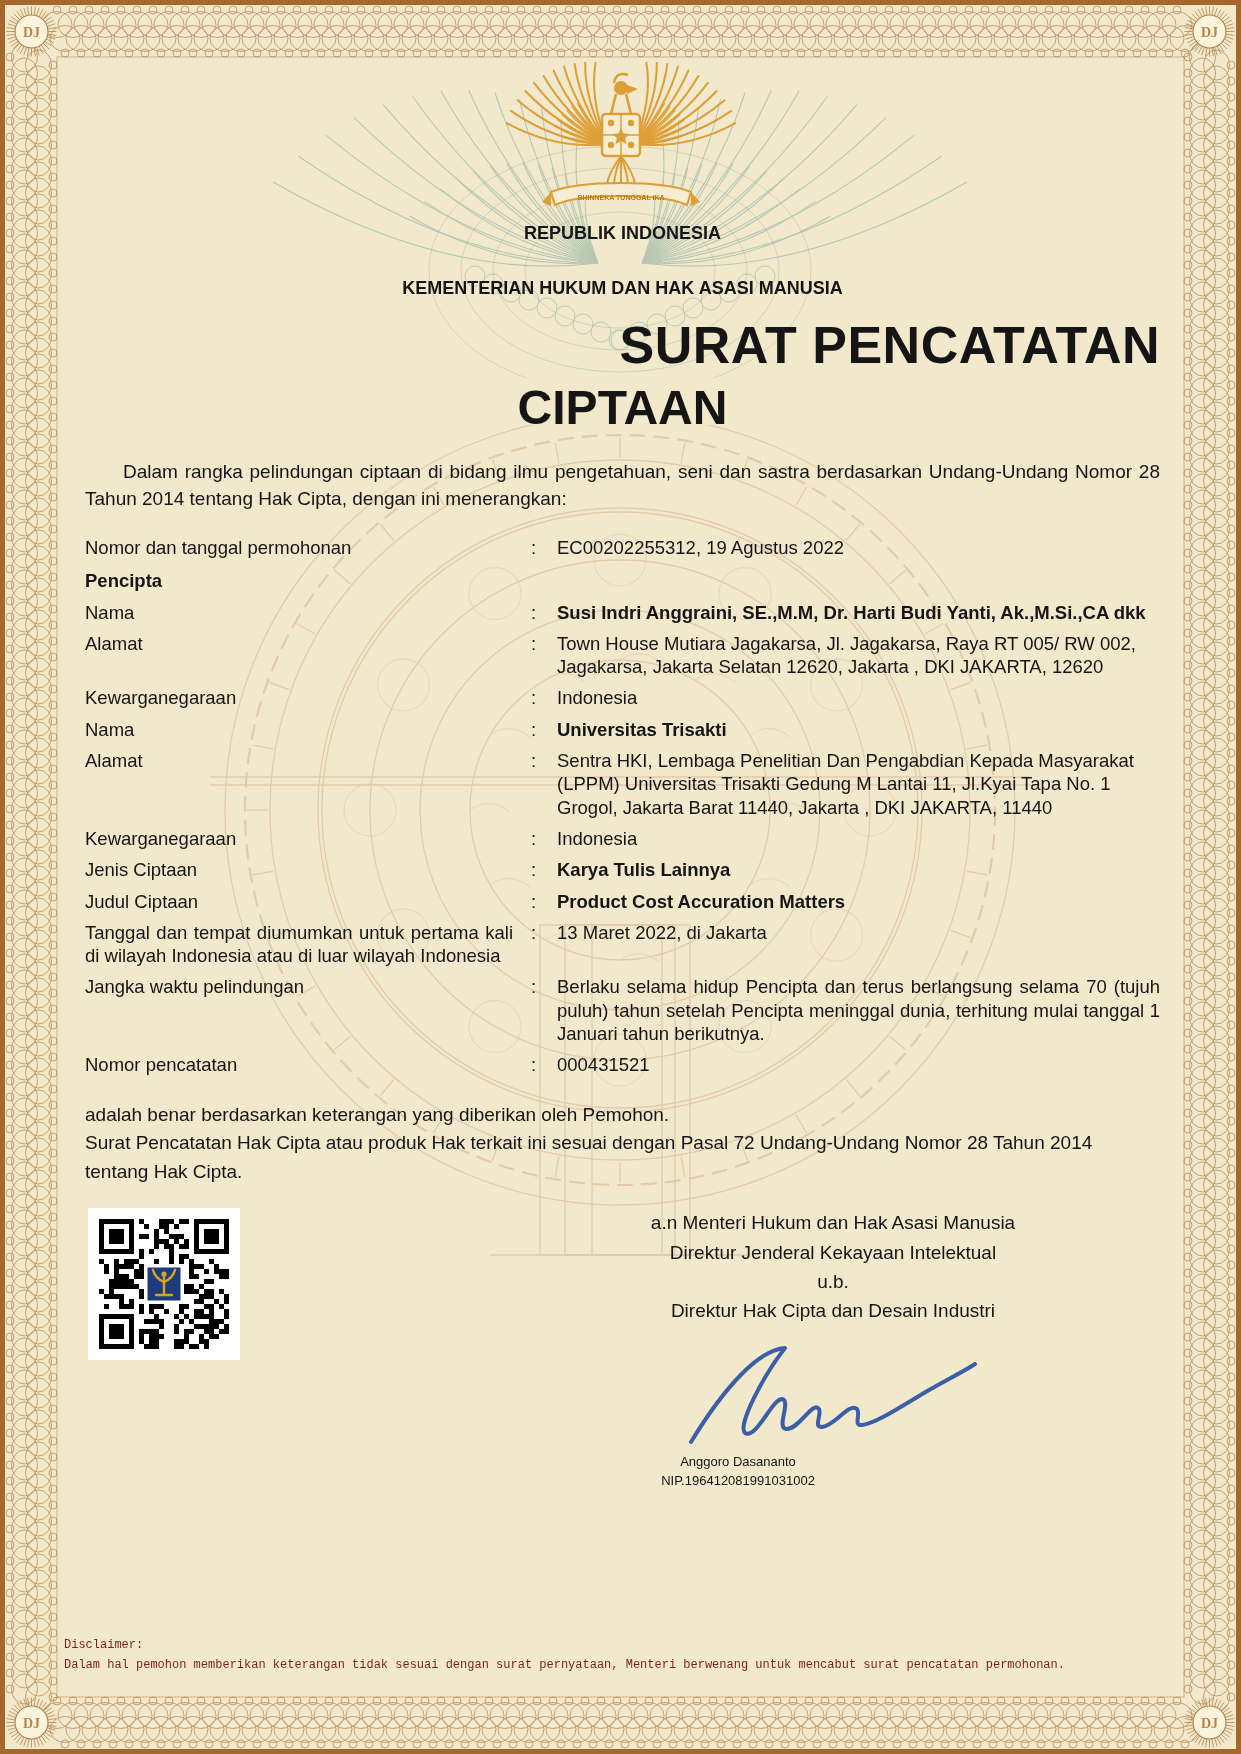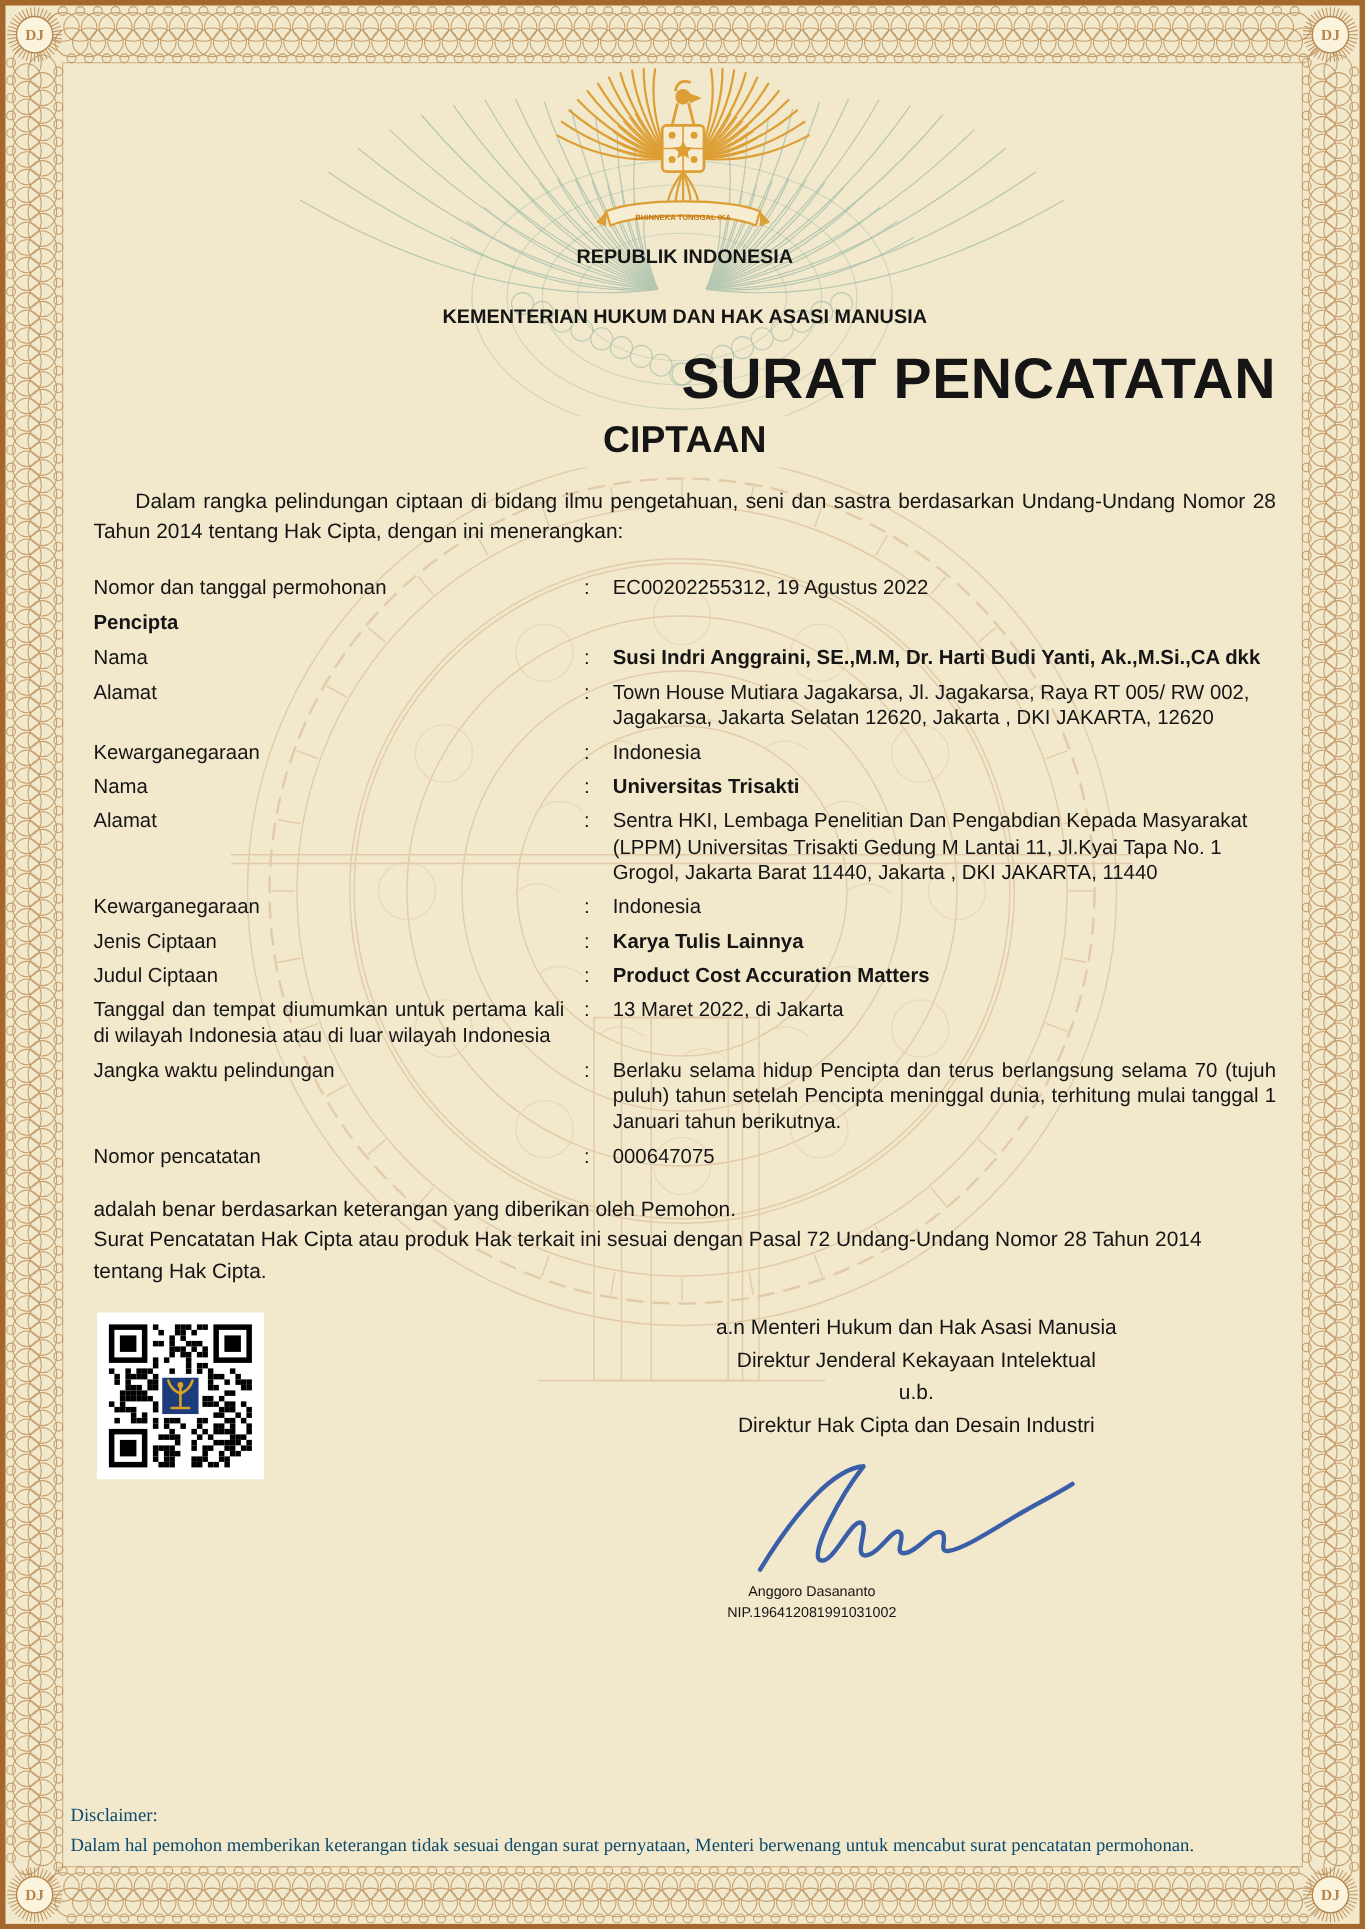--- a/index.html
+++ b/index.html
@@ -10,21 +10,21 @@
   }
   svg.layer{position:absolute;pointer-events:none;}
   #border-svg{left:0;top:0;}
   #wings-svg{left:120px;top:38px;}
   #mandala-svg{left:150px;top:425px;}
   #garuda-svg{left:50%;top:52px;transform:translateX(-50%);}
 
   .flow{position:absolute;top:190px;left:85px;width:1075px;}
   .hdr-line{text-align:center;font-weight:bold;font-size:18px;line-height:1.28;margin-top:32px;}
   .title-main{text-align:right;font-weight:bold;font-size:52px;letter-spacing:.5px;margin-top:18px;line-height:1.05;}
-  .title-sub{text-align:center;font-weight:bold;font-size:34px;margin-top:10px;line-height:1.05;}
+  .title-sub{text-align:center;font-weight:bold;font-size:48px;margin-top:10px;line-height:1.05;}
   .intro{margin-top:26px;font-size:19px;line-height:1.4;text-align:justify;text-indent:38px;}
 
   .rows{margin-top:24px;}
   .row{display:grid;grid-template-columns:446px 26px 1fr;font-size:18.5px;line-height:1.26;margin-bottom:8px;}
   .flabel{padding-right:18px;}
   .fcolon{text-align:left;}
   .section-row{font-weight:bold;font-size:18.5px;margin:10px 0 9px 0;}
   .v-bold .fvalue{font-weight:bold;}
   .label-just .flabel{text-align:justify;}
   .v-just .fvalue{text-align:justify;}
@@ -32,21 +32,21 @@
   .closing{margin-top:24px;font-size:19px;line-height:1.5;}
 
   .bottom-zone{display:flex;margin-top:22px;align-items:flex-start;}
   .qr-wrap{width:160px;margin-left:3px;}
   .sig-col{margin-left:305px;width:560px;text-align:center;font-size:19px;line-height:1.55;}
   .sig-scribble{margin:8px auto 0 auto;display:block;}
   .sig-name-block{transform:translateX(-95px);margin-top:4px;font-size:13px;line-height:1.45;}
 
   .disclaimer{
     position:absolute;left:64px;right:64px;top:1636px;
-    font-family:Liberation Serif, serif;font-size:17px;line-height:1.65;color:#0c4a6e;
+    font-family:Liberation Mono, monospace;font-size:12px;line-height:1.65;color:#7f1d1d;
   }
 </style>
 </head>
 <body>
 
 <div class="page">
 
   <svg id="wings-svg" class="layer" width="1000" height="340">
       <g stroke="#7aa89a" fill="none" stroke-width="1.1" opacity="0.5">
         <path d="M 522 225 Q 671.9093902970785 244.43053511768923 847.0490683024589 143.95616497411132"></path>
@@ -1920,21 +1920,21 @@
         <div class="fvalue">13 Maret 2022, di Jakarta</div>
       </div>
       <div class="row v-just">
         <div class="flabel">Jangka waktu pelindungan</div>
         <div class="fcolon">:</div>
         <div class="fvalue">Berlaku selama hidup Pencipta dan terus berlangsung selama 70 (tujuh puluh) tahun setelah Pencipta meninggal dunia, terhitung mulai tanggal 1 Januari tahun berikutnya.</div>
       </div>
       <div class="row">
         <div class="flabel">Nomor pencatatan</div>
         <div class="fcolon">:</div>
-        <div class="fvalue">000647075</div>
+        <div class="fvalue">000431521</div>
       </div>
     </div>
 
     <div class="closing">
       <div>adalah benar berdasarkan keterangan yang diberikan oleh Pemohon.</div>
       <div>Surat Pencatatan Hak Cipta atau produk Hak terkait ini sesuai dengan Pasal 72 Undang-Undang Nomor 28 Tahun 2014 tentang Hak Cipta.</div>
     </div>
 
     <div class="bottom-zone">
       <div class="qr-wrap">

